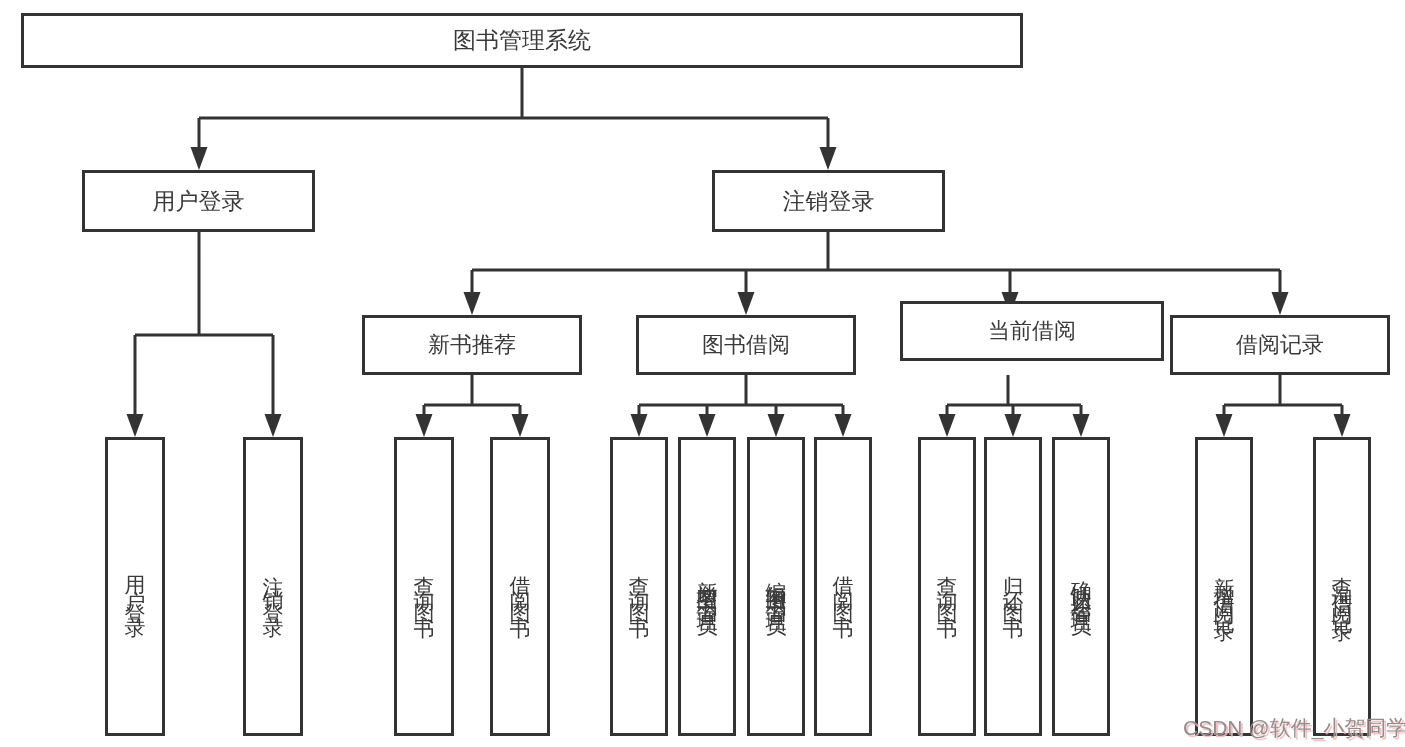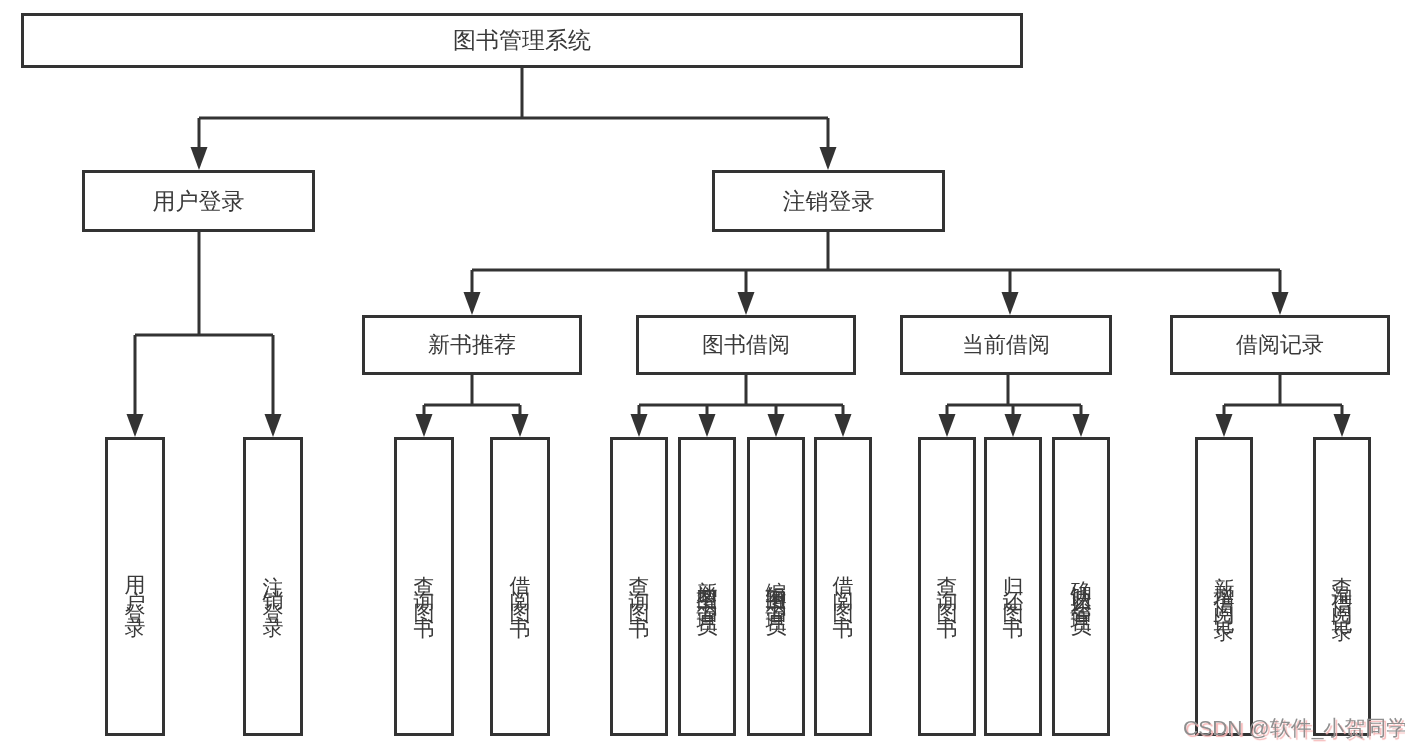--- a/index.html
+++ b/index.html
@@ -86,21 +86,21 @@
     </g>
   </svg>
 
   <div class="node lvl1" style="left:21px;top:13px;width:1002px;height:55px">图书管理系统</div>
 
   <div class="node lvl2" style="left:82px;top:170px;width:233px;height:62px">用户登录</div>
   <div class="node lvl2" style="left:712px;top:170px;width:233px;height:62px">注销登录</div>
 
   <div class="node lvl3" style="left:362px;top:315px;width:220px;height:60px">新书推荐</div>
   <div class="node lvl3" style="left:636px;top:315px;width:220px;height:60px">图书借阅</div>
-  <div class="node lvl3" style="left:900px;top:315px;width:212px;height:60px">当前借阅</div>
+  <div class="node lvl3" style="left:900px;top:301px;width:264px;height:60px">当前借阅</div>
   <div class="node lvl3" style="left:1170px;top:315px;width:220px;height:60px">借阅记录</div>
 
   <div class="node leaf sp4" style="left:105px;top:437px;width:60px;height:299px">用户登录</div>
   <div class="node leaf sp4" style="left:243px;top:437px;width:60px;height:299px">注销登录</div>
 
   <div class="node leaf sp4" style="left:394px;top:437px;width:60px;height:299px">查询图书</div>
   <div class="node leaf sp4" style="left:490px;top:437px;width:60px;height:299px">借阅图书</div>
 
   <div class="node leaf sp4" style="left:610px;top:437px;width:58px;height:299px">查询图书</div>
   <div class="node leaf sp9" style="left:678px;top:437px;width:58px;height:299px">新增图书（管理员）</div>

